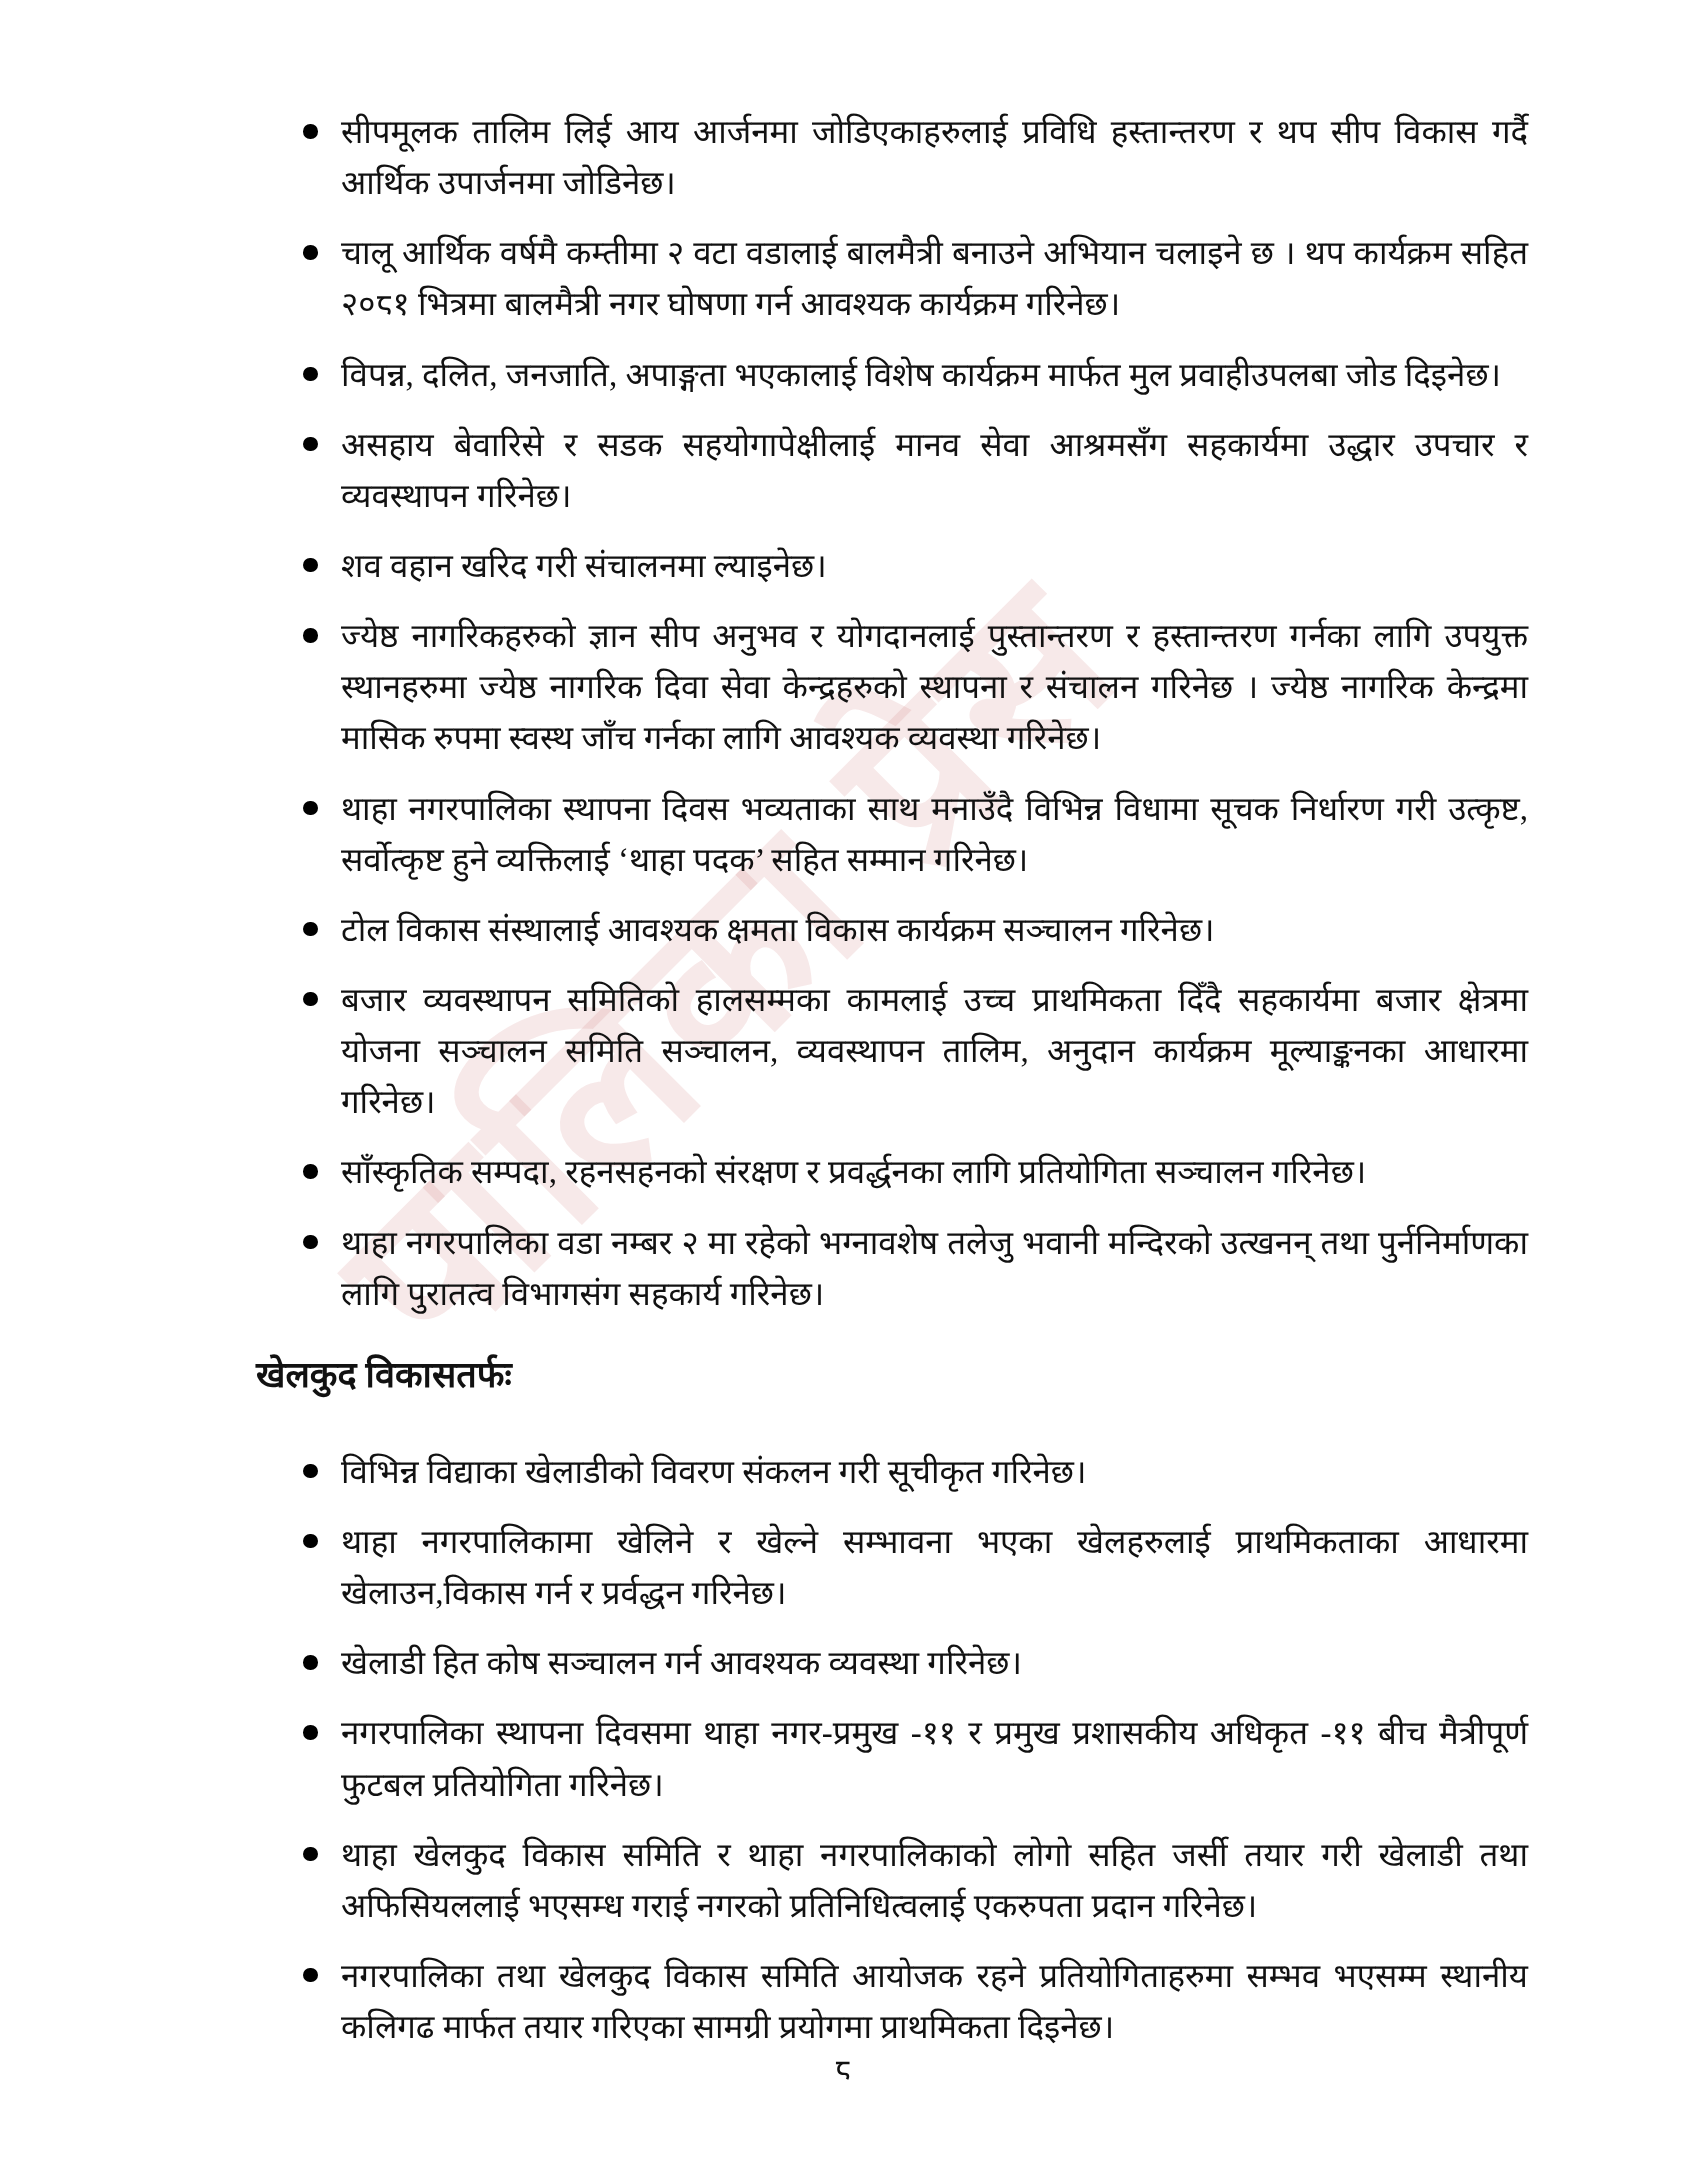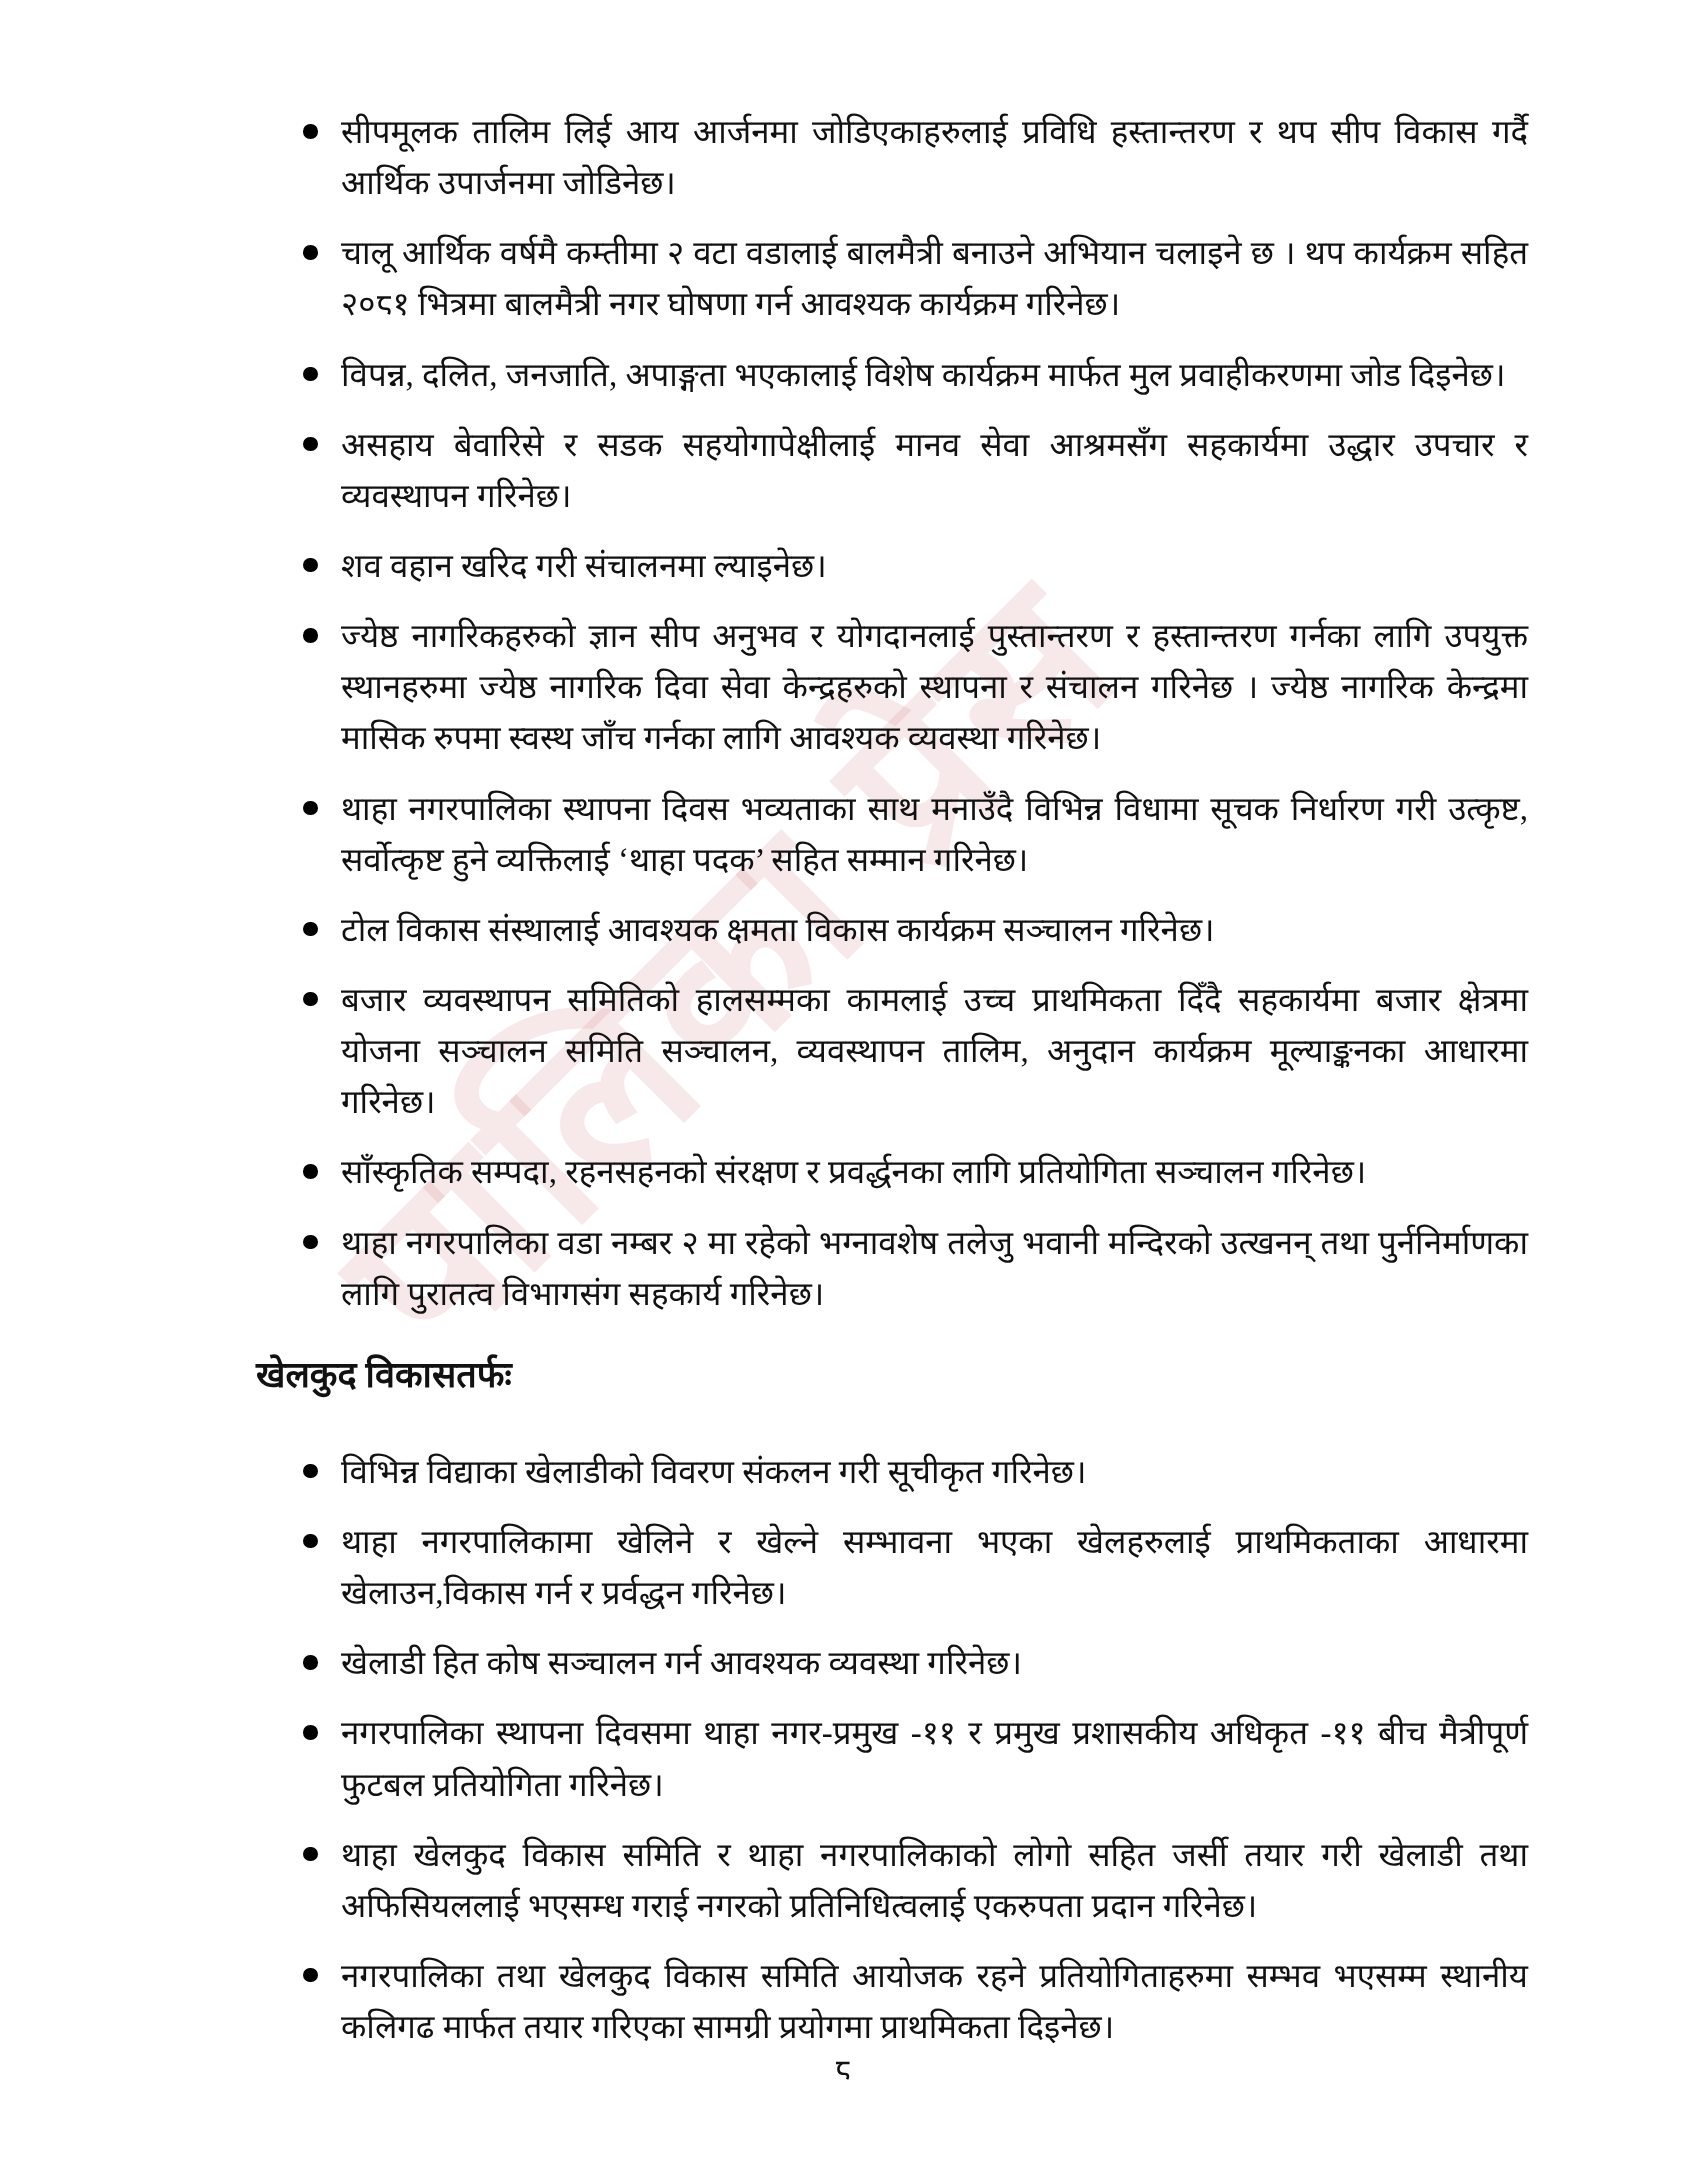--- a/index.html
+++ b/index.html
@@ -67,21 +67,21 @@
 
 <div class="page">
 
   <div class="watermark">पालिका प्रेस</div>
 
   <div class="content">
 
     <ul class="bullet-list">
         <li class="bullet-item"><span class="dot"></span><span><span>सीपमूलक तालिम लिई आय आर्जनमा जोडिएकाहरुलाई प्रविधि हस्तान्तरण र थप सीप विकास गर्दै आर्थिक उपार्जनमा जोडिनेछ।</span></span></li>
         <li class="bullet-item"><span class="dot"></span><span><span>चालू आर्थिक वर्षमै कम्तीमा २ वटा वडालाई बालमैत्री बनाउने अभियान चलाइने छ । थप कार्यक्रम सहित २०८१ भित्रमा बालमैत्री नगर घोषणा गर्न आवश्यक कार्यक्रम गरिनेछ।</span></span></li>
-        <li class="bullet-item"><span class="dot"></span><span><span>विपन्न, दलित, जनजाति, अपाङ्गता भएकालाई विशेष कार्यक्रम मार्फत मुल प्रवाहीकरणमा जोड दिइनेछ।</span></span></li>
+        <li class="bullet-item"><span class="dot"></span><span><span>विपन्न, दलित, जनजाति, अपाङ्गता भएकालाई विशेष कार्यक्रम मार्फत मुल प्रवाहीउपलबा जोड दिइनेछ।</span></span></li>
         <li class="bullet-item"><span class="dot"></span><span><span>असहाय बेवारिसे र सडक सहयोगापेक्षीलाई मानव सेवा आश्रमसँग सहकार्यमा उद्धार उपचार र व्यवस्थापन गरिनेछ।</span></span></li>
         <li class="bullet-item"><span class="dot"></span><span><span>शव वहान खरिद गरी संचालनमा ल्याइनेछ।</span></span></li>
         <li class="bullet-item"><span class="dot"></span><span><span>ज्येष्ठ नागरिकहरुको ज्ञान सीप अनुभव र योगदानलाई पुस्तान्तरण र हस्तान्तरण गर्नका लागि उपयुक्त स्थानहरुमा ज्येष्ठ नागरिक दिवा सेवा केन्द्रहरुको स्थापना र संचालन गरिनेछ । ज्येष्ठ नागरिक केन्द्रमा मासिक रुपमा स्वस्थ जाँच गर्नका लागि आवश्यक व्यवस्था गरिनेछ।</span></span></li>
         <li class="bullet-item"><span class="dot"></span><span><span>थाहा नगरपालिका स्थापना दिवस भव्यताका साथ मनाउँदै विभिन्न विधामा सूचक निर्धारण गरी उत्कृष्ट, सर्वोत्कृष्ट हुने व्यक्तिलाई </span><span class="b">‘थाहा पदक’</span><span> सहित सम्मान गरिनेछ।</span></span></li>
         <li class="bullet-item"><span class="dot"></span><span><span>टोल विकास संस्थालाई आवश्यक क्षमता विकास कार्यक्रम सञ्चालन गरिनेछ।</span></span></li>
         <li class="bullet-item"><span class="dot"></span><span><span>बजार व्यवस्थापन समितिको हालसम्मका कामलाई उच्च प्राथमिकता दिँदै सहकार्यमा बजार क्षेत्रमा योजना सञ्चालन समिति सञ्चालन, व्यवस्थापन तालिम, अनुदान कार्यक्रम मूल्याङ्कनका आधारमा गरिनेछ।</span></span></li>
         <li class="bullet-item"><span class="dot"></span><span><span>साँस्कृतिक सम्पदा, रहनसहनको संरक्षण र प्रवर्द्धनका लागि प्रतियोगिता सञ्चालन गरिनेछ।</span></span></li>
         <li class="bullet-item"><span class="dot"></span><span><span>थाहा नगरपालिका वडा नम्बर २ मा रहेको भग्नावशेष तलेजु भवानी मन्दिरको उत्खनन् तथा पुर्ननिर्माणका लागि पुरातत्व विभागसंग सहकार्य गरिनेछ।</span></span></li>
       </ul>
 

